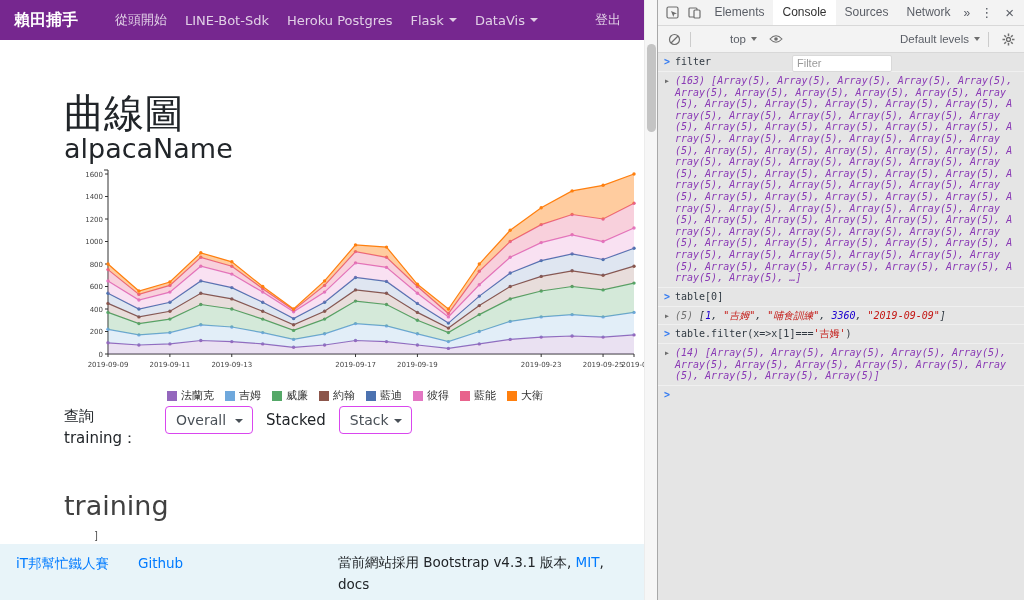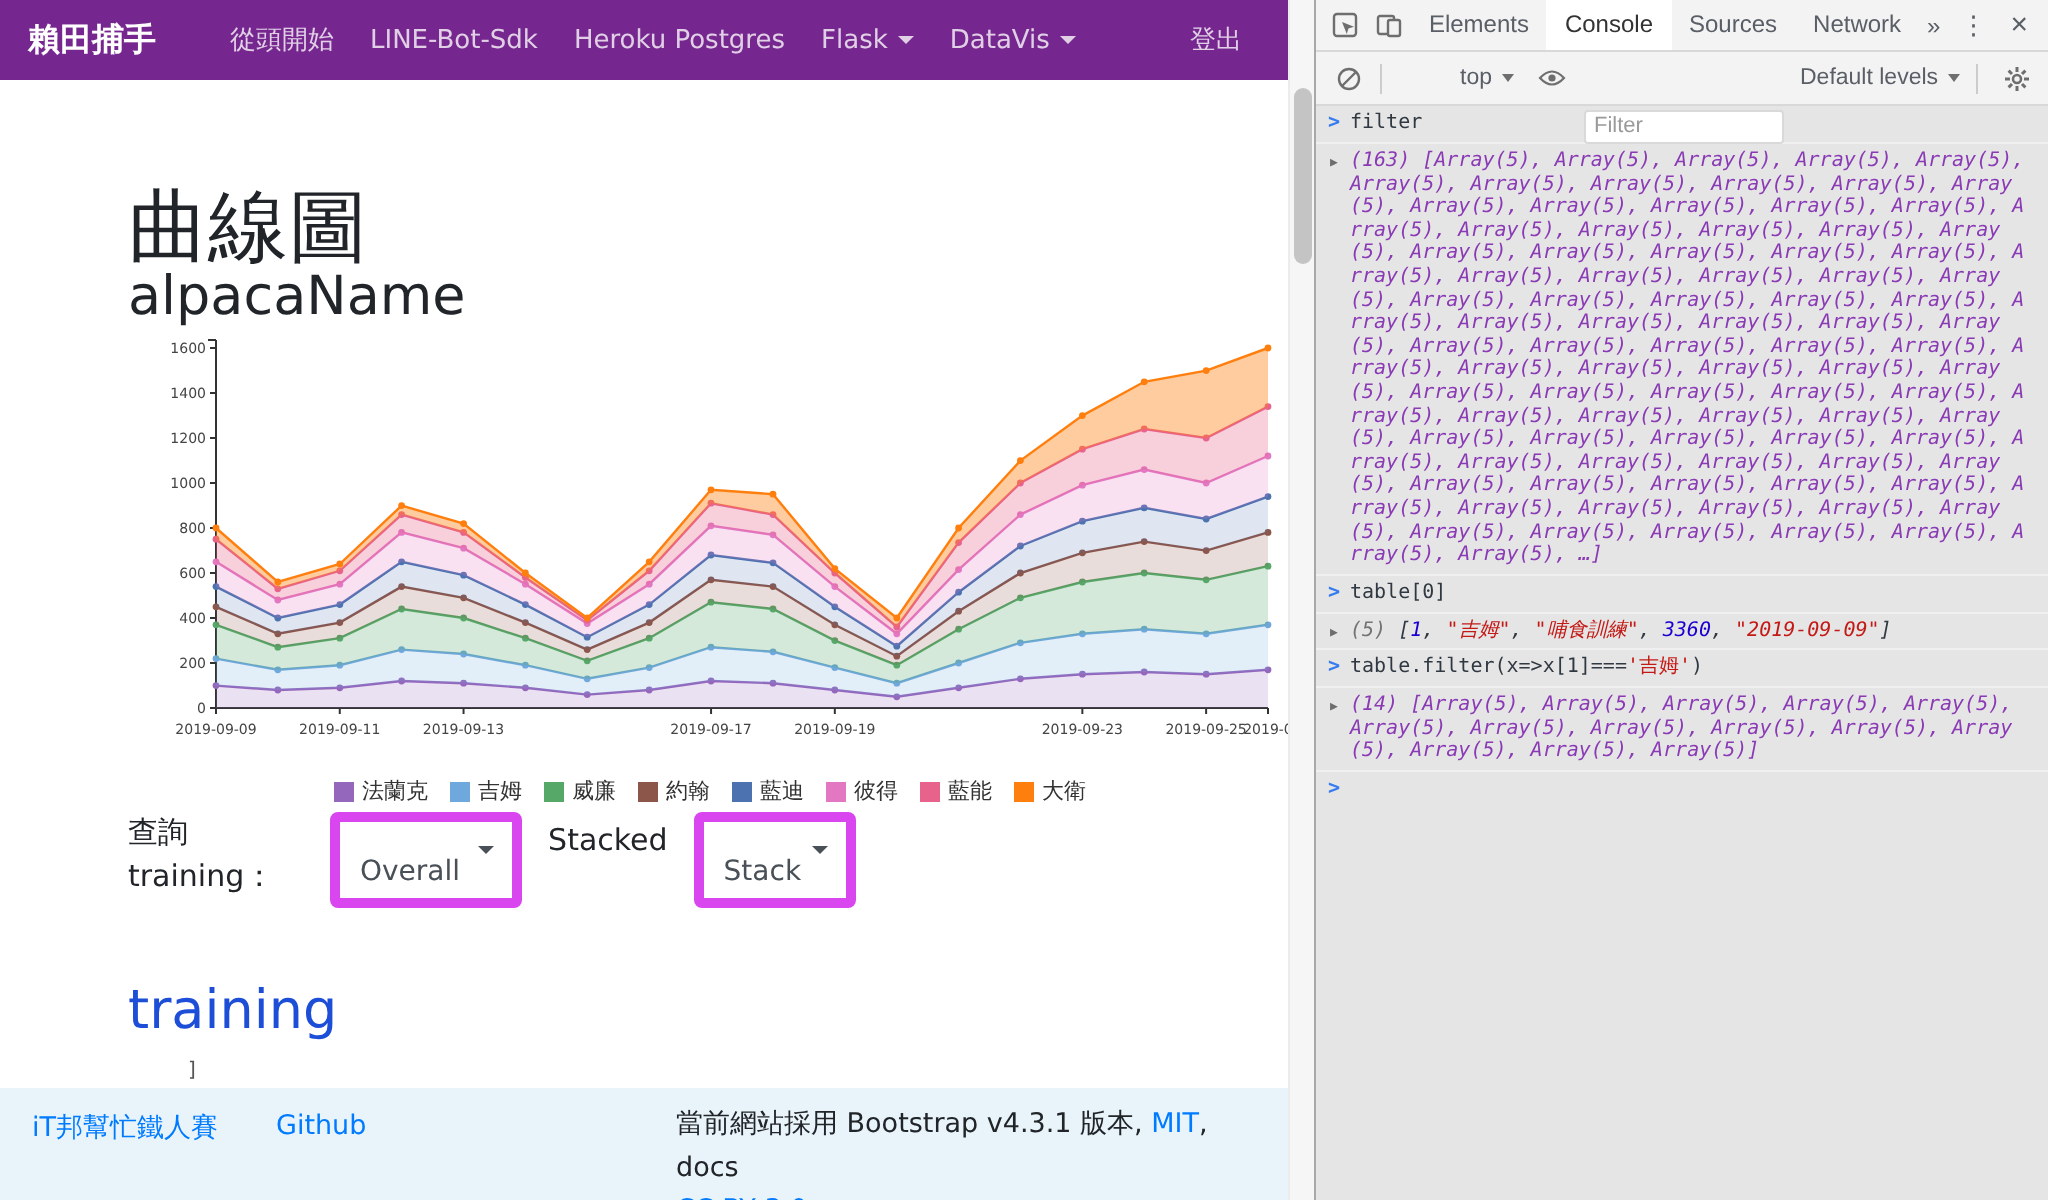--- a/index.html
+++ b/index.html
@@ -21,28 +21,28 @@
 
   .chart-wrap { position:absolute; left:66px; top:164px; width:578px; height:218px; overflow:hidden; }
   .tick { font-size:7px; fill:#444; font-family:"DejaVu Sans",sans-serif; }
 
   .legend { position:absolute; left:66px; top:388px; width:578px; display:flex; justify-content:center; gap:11px; align-items:center;text-align:right; }
   .legend-item { display:flex; align-items:center; gap:4px; font-size:11px; color:#333; }
   .legend-swatch { width:10px; height:10px; display:inline-block; }
 
   .controls { position:absolute; left:64px; top:406px; display:flex; gap:13px; align-items:flex-start; }
   .q-label { width:88px; font-size:15px; color:#212529; line-height:1.45; }
-  .bsel { position:relative; border:5px solid #d946ef; border-radius:4px; background:#fff; color:#495057;
-    font-size:14px; padding:17px 26px 5px 10px; cursor:pointer; white-space:nowrap; }
+  .bsel { position:relative; border:1px solid #d946ef; border-radius:4px; background:#fff; color:#495057;
+    font-size:14px; padding:5px 26px 5px 10px; cursor:pointer; white-space:nowrap; }
   .bsel.small { padding-right:22px; }
   .sel-caret { position:absolute; right:9px; top:12px; width:0; height:0;
     border-left:4px solid transparent; border-right:4px solid transparent; border-top:4px solid #495057; }
   .stacked-label { font-size:15px; color:#212529; padding-top:5px; }
 
-  .training-title { position:absolute; left:64px; top:490px; font-size:27px; font-weight:500; color:#1d4ed8; }
+  .training-title { position:absolute; left:64px; top:490px; font-size:27px; font-weight:500; color:#404040; }
   .axis-fragment { position:absolute; left:94px; top:530px; font-size:10px; color:#555; }
 
   footer { position:absolute; left:0; top:544px; width:644px; height:56px; background:#e8f4f9; }
   .f-link { position:absolute; top:11px; color:#007bff; font-size:13.5px; text-decoration:none; cursor:pointer; }
   .f-link.l1 { left:16px; } .f-link.l2 { left:138px; }
   .footer-right { position:absolute; left:338px; top:8px; width:300px; font-size:13.5px; color:#212529; line-height:1.6; }
   .footer-right a { color:#007bff; text-decoration:none; cursor:pointer; }
 
   .page-scrollbar { position:absolute; left:644px; top:0; width:13px; height:600px; background:#f6f6f6; border-left:1px solid #ececec; }
   .page-scrollbar .thumb { position:absolute; left:2px; top:44px; width:9px; height:88px; background:#c4c4c4; border-radius:5px; }

